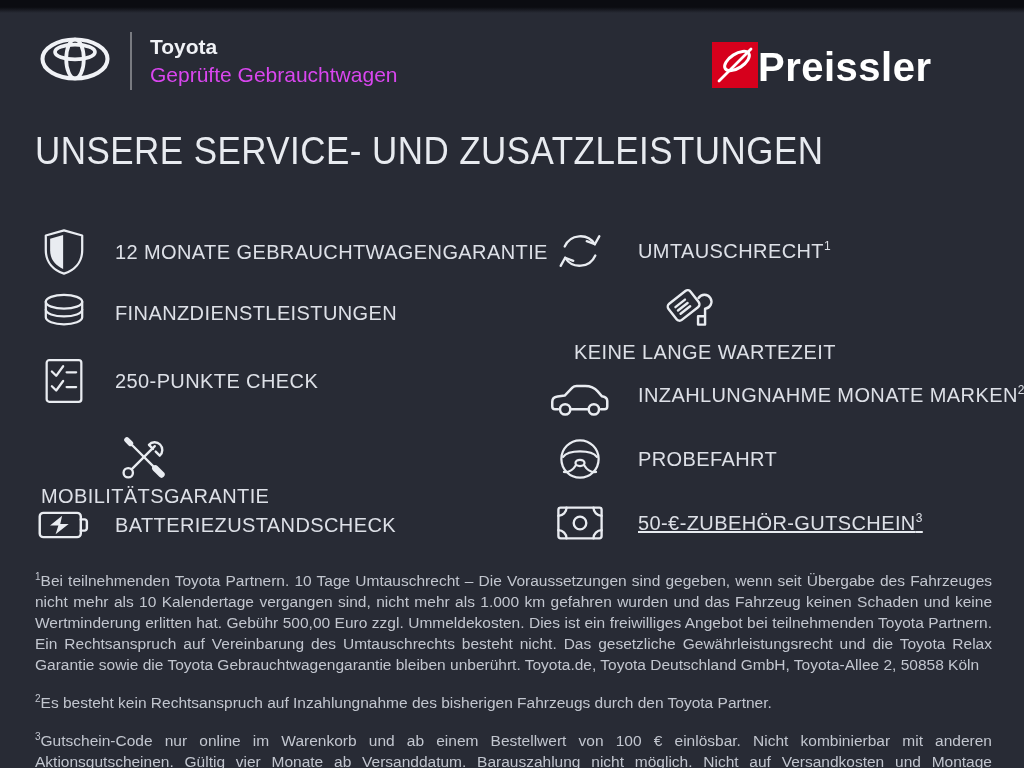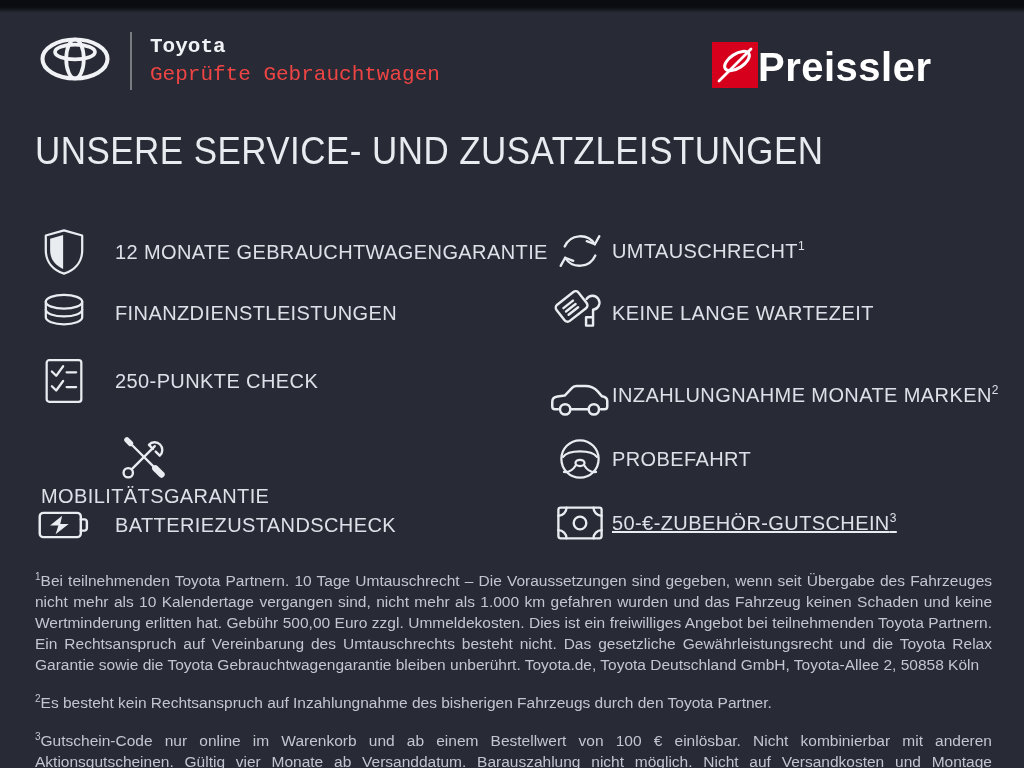--- a/index.html
+++ b/index.html
@@ -13,40 +13,40 @@
     overflow:hidden;
   }
   .top-strip {
     position:absolute; left:0; top:0; width:1024px; height:13px;
     background:linear-gradient(#0b0c11 55%, rgba(11,12,17,0));
   }
   
   .brand { position:absolute; left:36px; top:32px; display:flex; align-items:center; }
   .brand-logo { flex:0 0 auto; }
   .brand-divider { width:2px; height:58px; background:rgba(255,255,255,.38); margin:0 18px 0 16px; }
-  .brand-text { line-height:1.32;font-family:Liberation Mono, monospace; }
+  .brand-text { line-height:1.32; }
   .brand-title { font-size:21px; font-weight:700; color:#f0f2f6; }
-  .brand-subtitle { font-size:21px; font-weight:400; color:#ef4444;text-align:center; }
+  .brand-subtitle { font-size:21px; font-weight:400; color:#d946ef;text-align:center; }
   .dealer { position:absolute; left:712px; top:42px; display:flex; align-items:center; }
   .dealer-mark { width:46px; height:46px; }
   .dealer-name { font-size:40px; font-weight:600; letter-spacing:.5px; color:#ffffff; }
   
   .page-heading {
     position:absolute; left:35px; top:130px;
     font-size:38px; font-weight:400; letter-spacing:.5px;
     color:#e8ebf0; white-space:nowrap;
     transform:scaleX(.92); transform-origin:left center;
   }
   
   .service-row { position:absolute; display:flex; align-items:center; height:58px; }
   .service-row .icon-box { display:flex; align-items:center; justify-content:center; }
   .col-l .icon-box { width:58px; }
   .col-r .icon-box { width:64px; }
   .col-l .svc-label { margin-left:22px; }
-  .col-r .svc-label { }
+  .col-r .svc-label { margin-left:26px; }
   .svc-label {
     font-size:20px; letter-spacing:.4px; color:#dde0e7; white-space:nowrap;
   }
   .svc-label sup { font-size:12px; }
   svg.ic { stroke:#e9ecf1; fill:none; stroke-width:2.6; stroke-linecap:round; stroke-linejoin:round; }
   
   .footnotes { position:absolute; left:35px; top:566px; width:957px; }
   .footnote {
     font-size:15.5px; line-height:21px; color:#c2c6cf;
     text-align:justify; margin-bottom:13px;
@@ -150,21 +150,21 @@
     <svg class="ic" width="54" height="54" viewBox="0 0 60 60">
       <path d="M13 25 a19 19 0 0 1 33.5 -2.5"></path>
       <polyline points="51.5,13.5 46.5,22.5 37.5,19"></polyline>
       <path d="M47 35 a19 19 0 0 1 -33.5 2.5"></path>
       <polyline points="8.5,46.5 13.5,37.5 22.5,41"></polyline>
     </svg>
   </span>
   <span class="svc-label"><span>UMTAUSCHRECHT</span><sup>1</sup></span>
 </div>
 
-<div class="service-row col-r" style="left:548px; top:284px;">
+<div class="service-row col-r" style="left:548px; top:284px;flex-direction:column;">
   <span class="icon-box">
     <svg class="ic" width="56" height="56" viewBox="0 0 60 60">
       <g transform="rotate(-38 21 23)">
         <rect x="6" y="12" width="30" height="22" rx="4"></rect>
         <line x1="13" y1="19" x2="26" y2="19"></line>
         <line x1="13" y1="23.5" x2="26" y2="23.5"></line>
         <line x1="13" y1="28" x2="26" y2="28"></line>
       </g>
       <path d="M37 15 a7.5 7.5 0 1 1 7 11.5 l0 17 h-7.5 l0 -9 h7.5"></path>
     </svg>

